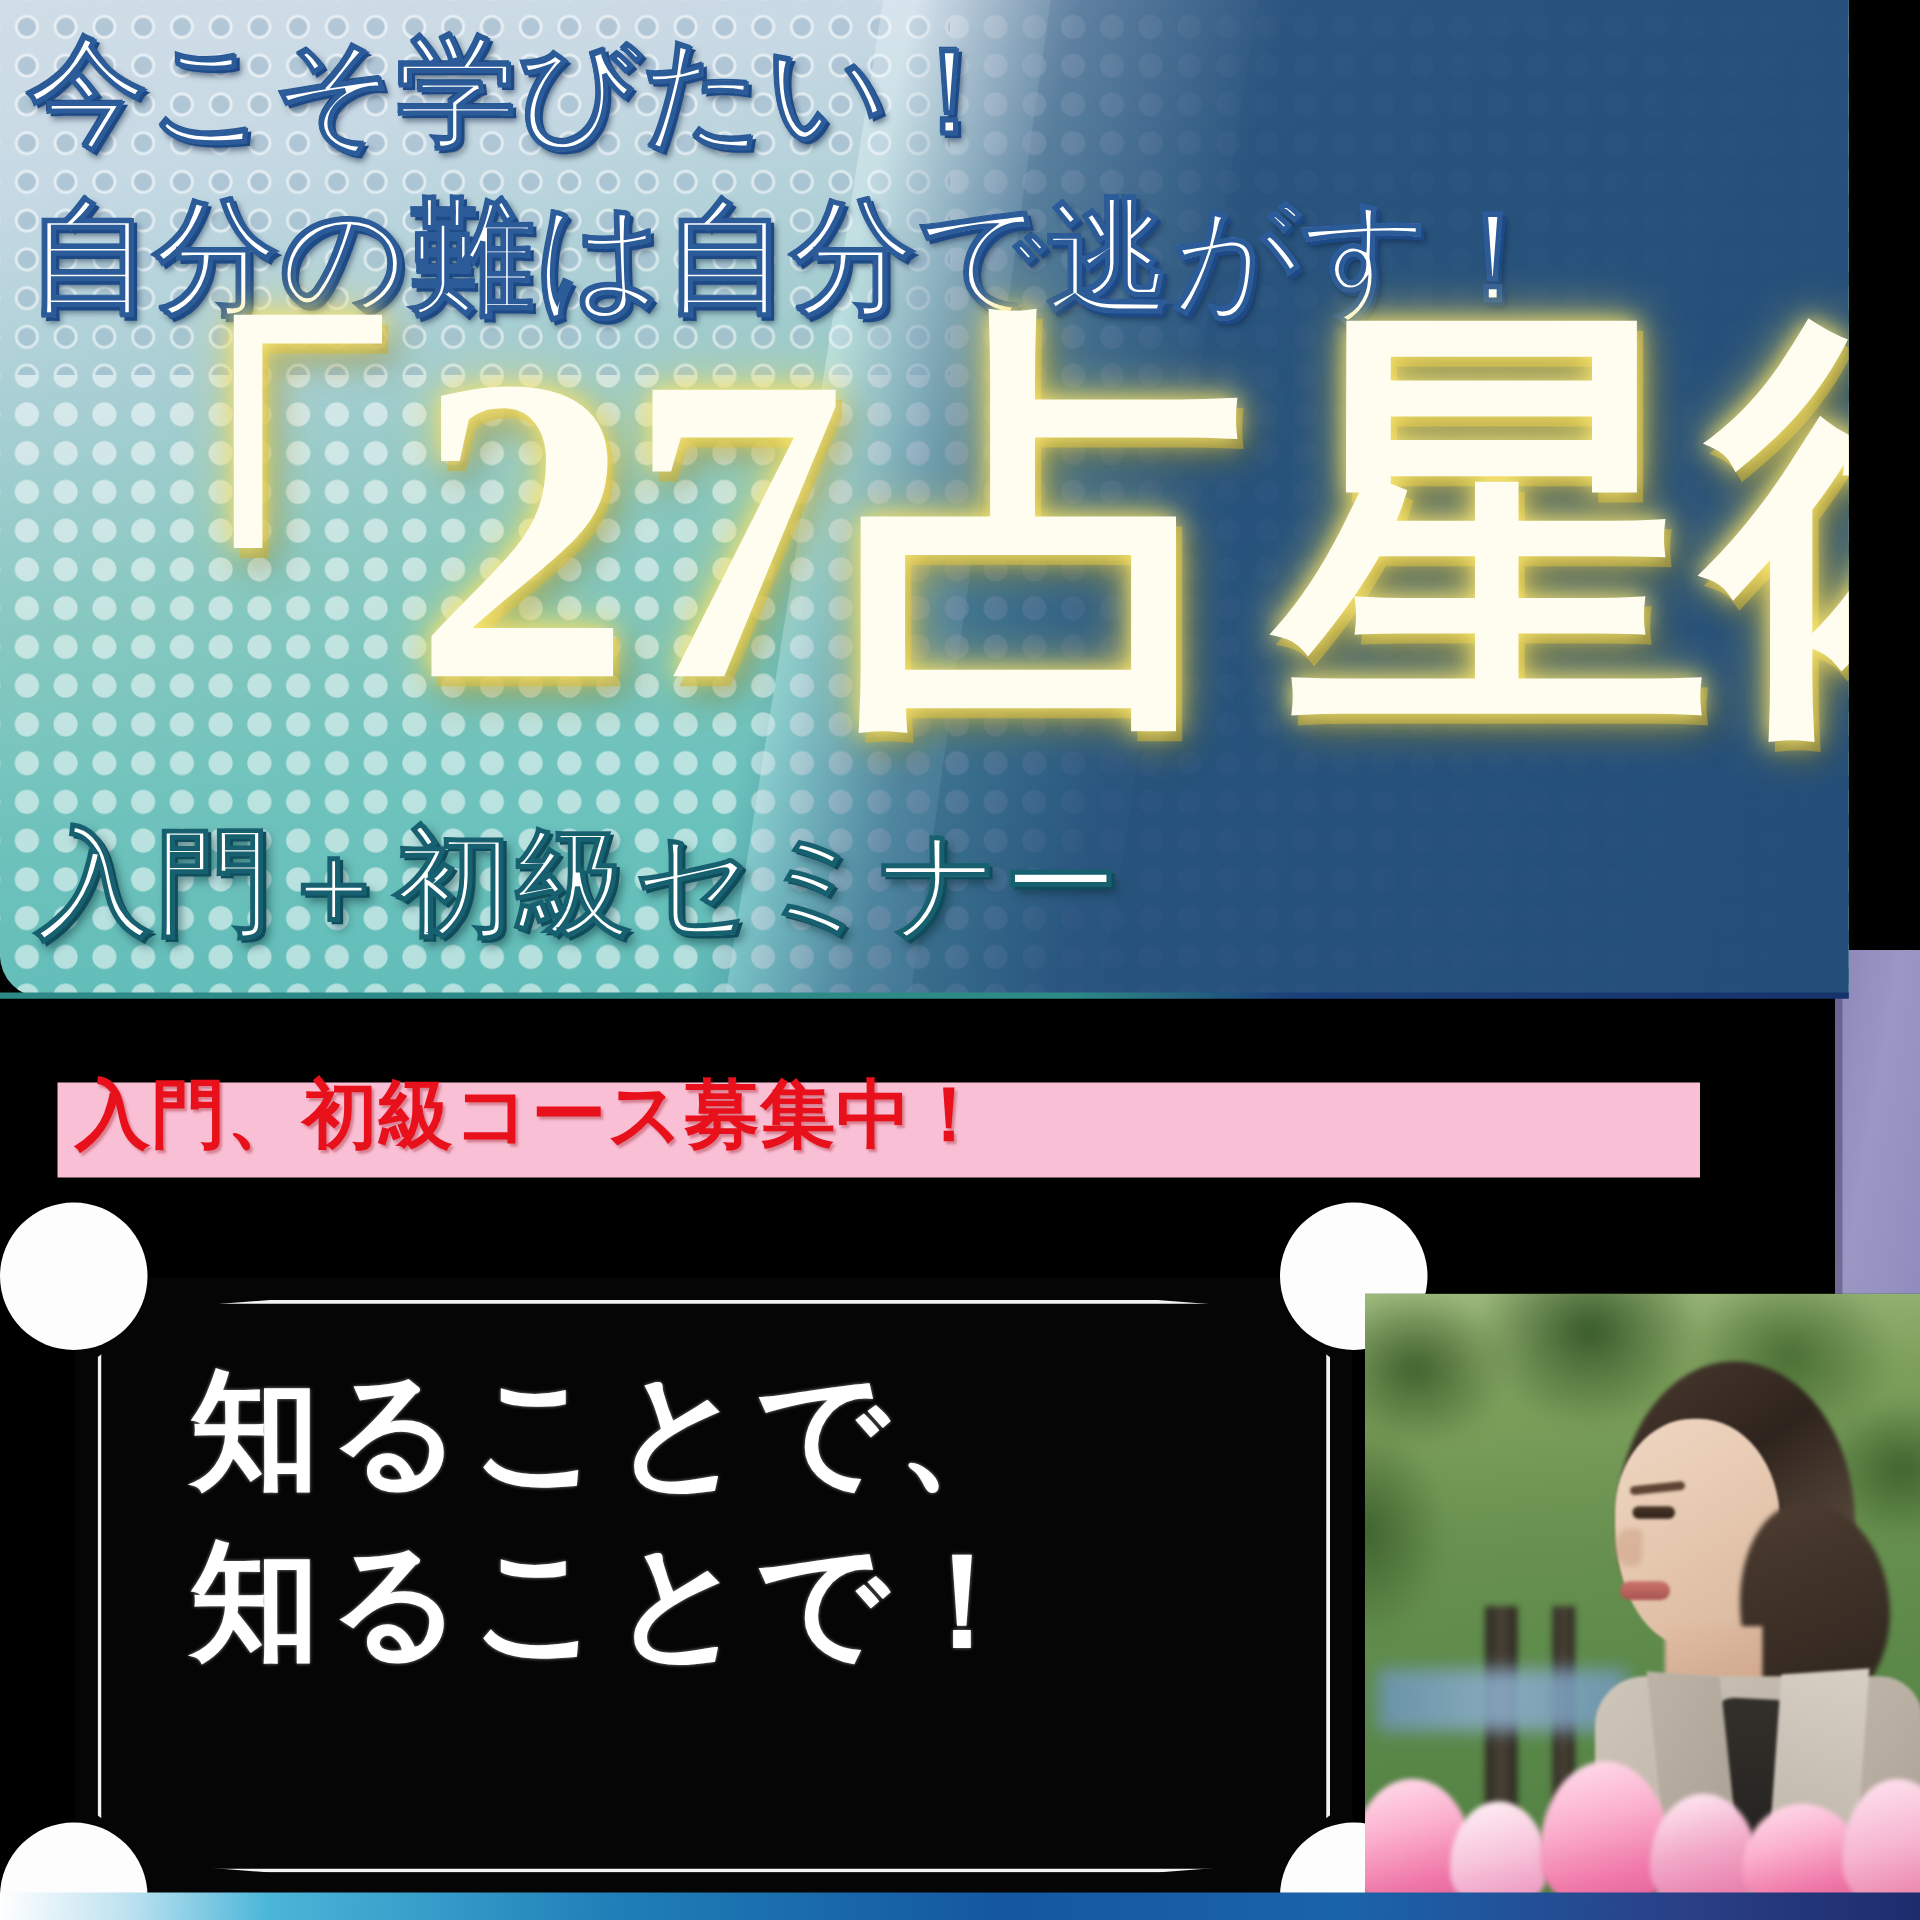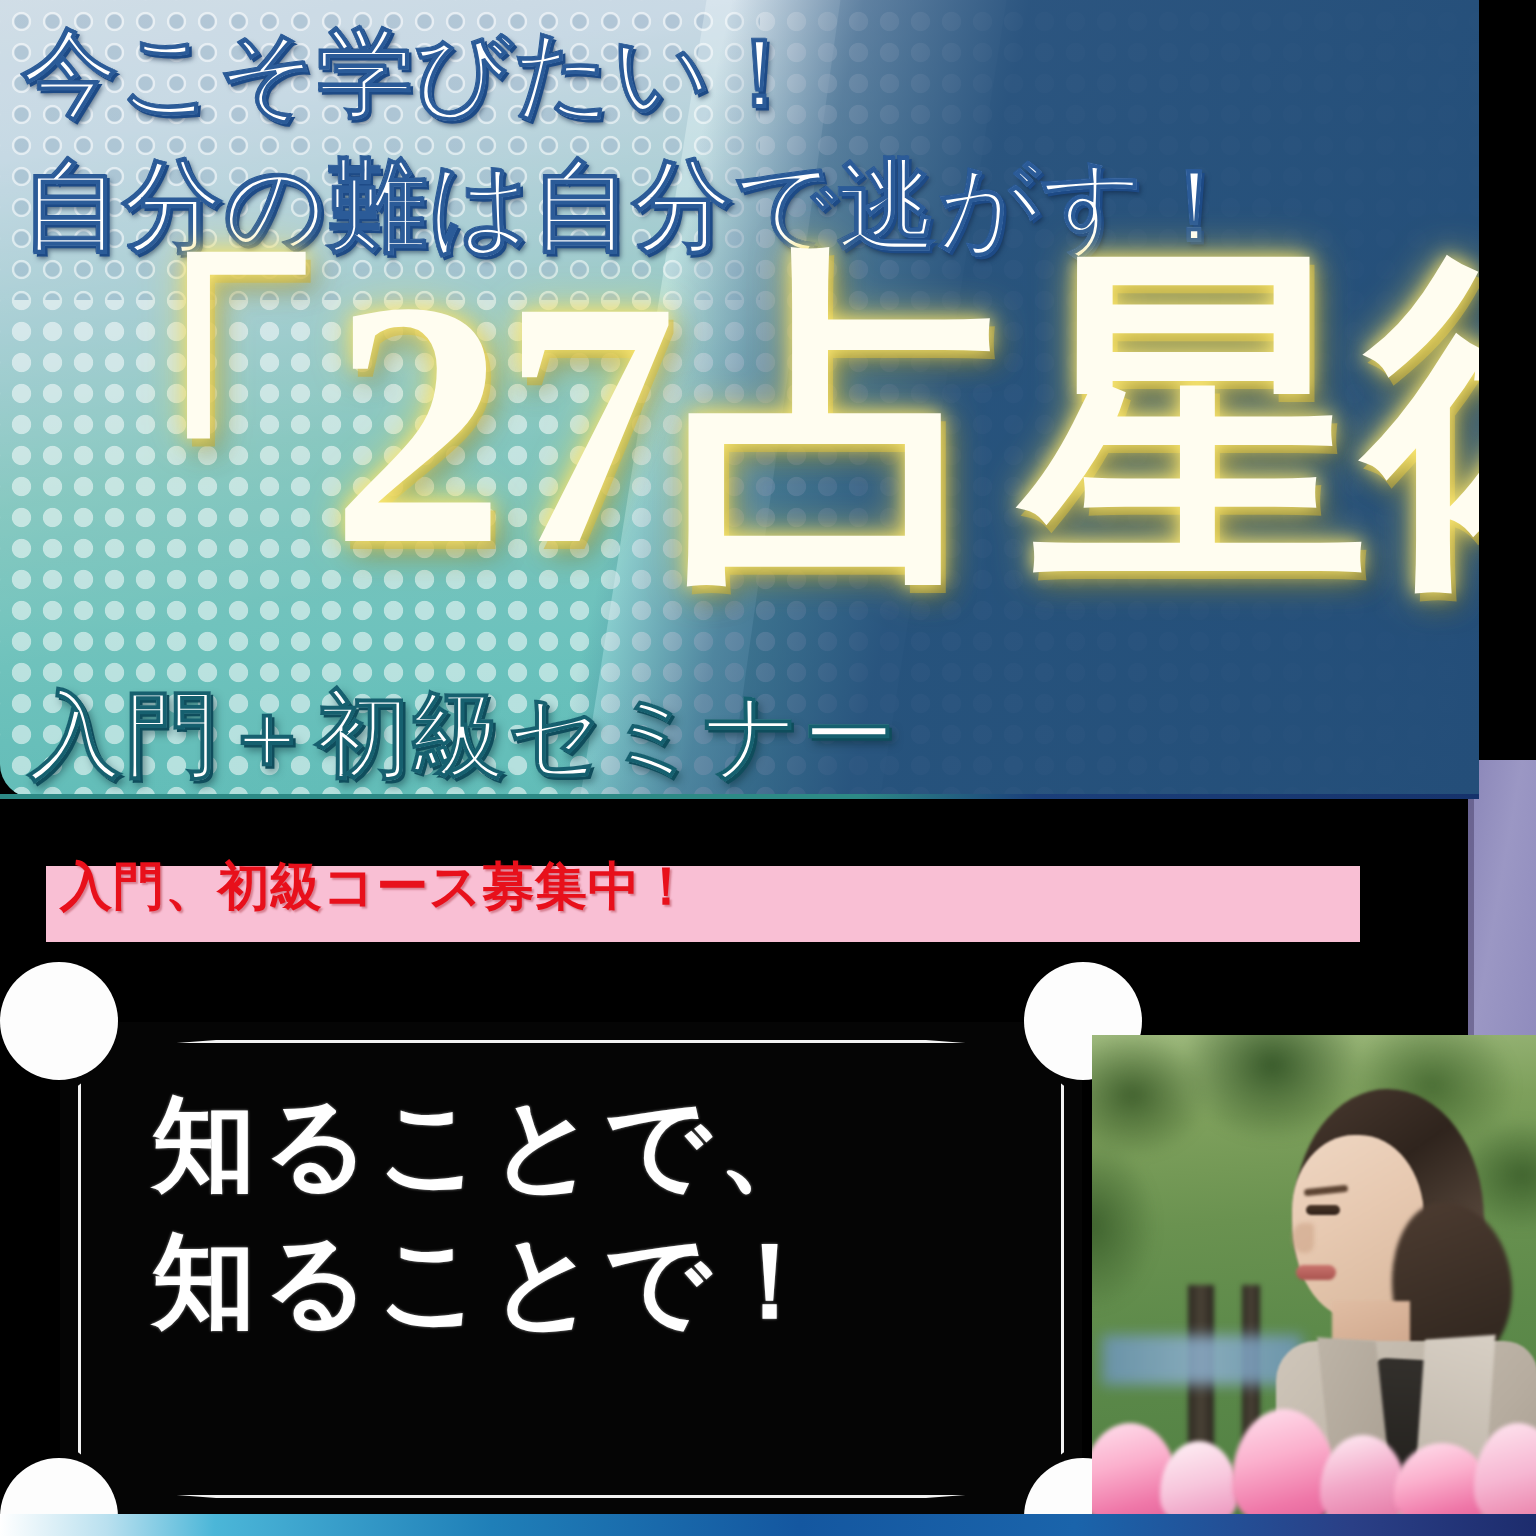--- a/index.html
+++ b/index.html
@@ -133,21 +133,21 @@
     color:#fffdf0;
     text-shadow:
        0 0 18px rgba(255,236,120,.95),
        0 0 42px rgba(255,225,80,.75),
        5px 8px 0 rgba(190,160,40,.55),
        9px 14px 26px rgba(70,70,20,.45);
   }
 
   .subtitle {
     position:absolute;
-    left:28px; top:672px;
+    left:28px; top:643px;
     font-size:94px;
     font-weight:bold;
     color:#ffffff;
     white-space:nowrap;
     letter-spacing:.02em;
     text-shadow:
        3px 3px 0 #0f4d5c,
        5px 6px 8px rgba(8,40,50,.5);
     -webkit-text-stroke:1px #16606f;
   }
@@ -156,21 +156,21 @@
   .pink-banner {
     position:absolute;
     left:46px; top:866px;
     width:1314px; height:76px;
     background:#f9bfd4;
     z-index:5;
   }
   .pink-banner span {
     position:absolute;
     left:14px; top:-14px;
-    font-size:52px;
+    font-size:60px;
     font-weight:bold;
     color:#e8101b;
     white-space:nowrap;
     letter-spacing:.01em;
     text-shadow:2px 2px 2px rgba(150,10,20,.35);
   }
 
   
   .plaque {
     position:absolute;

